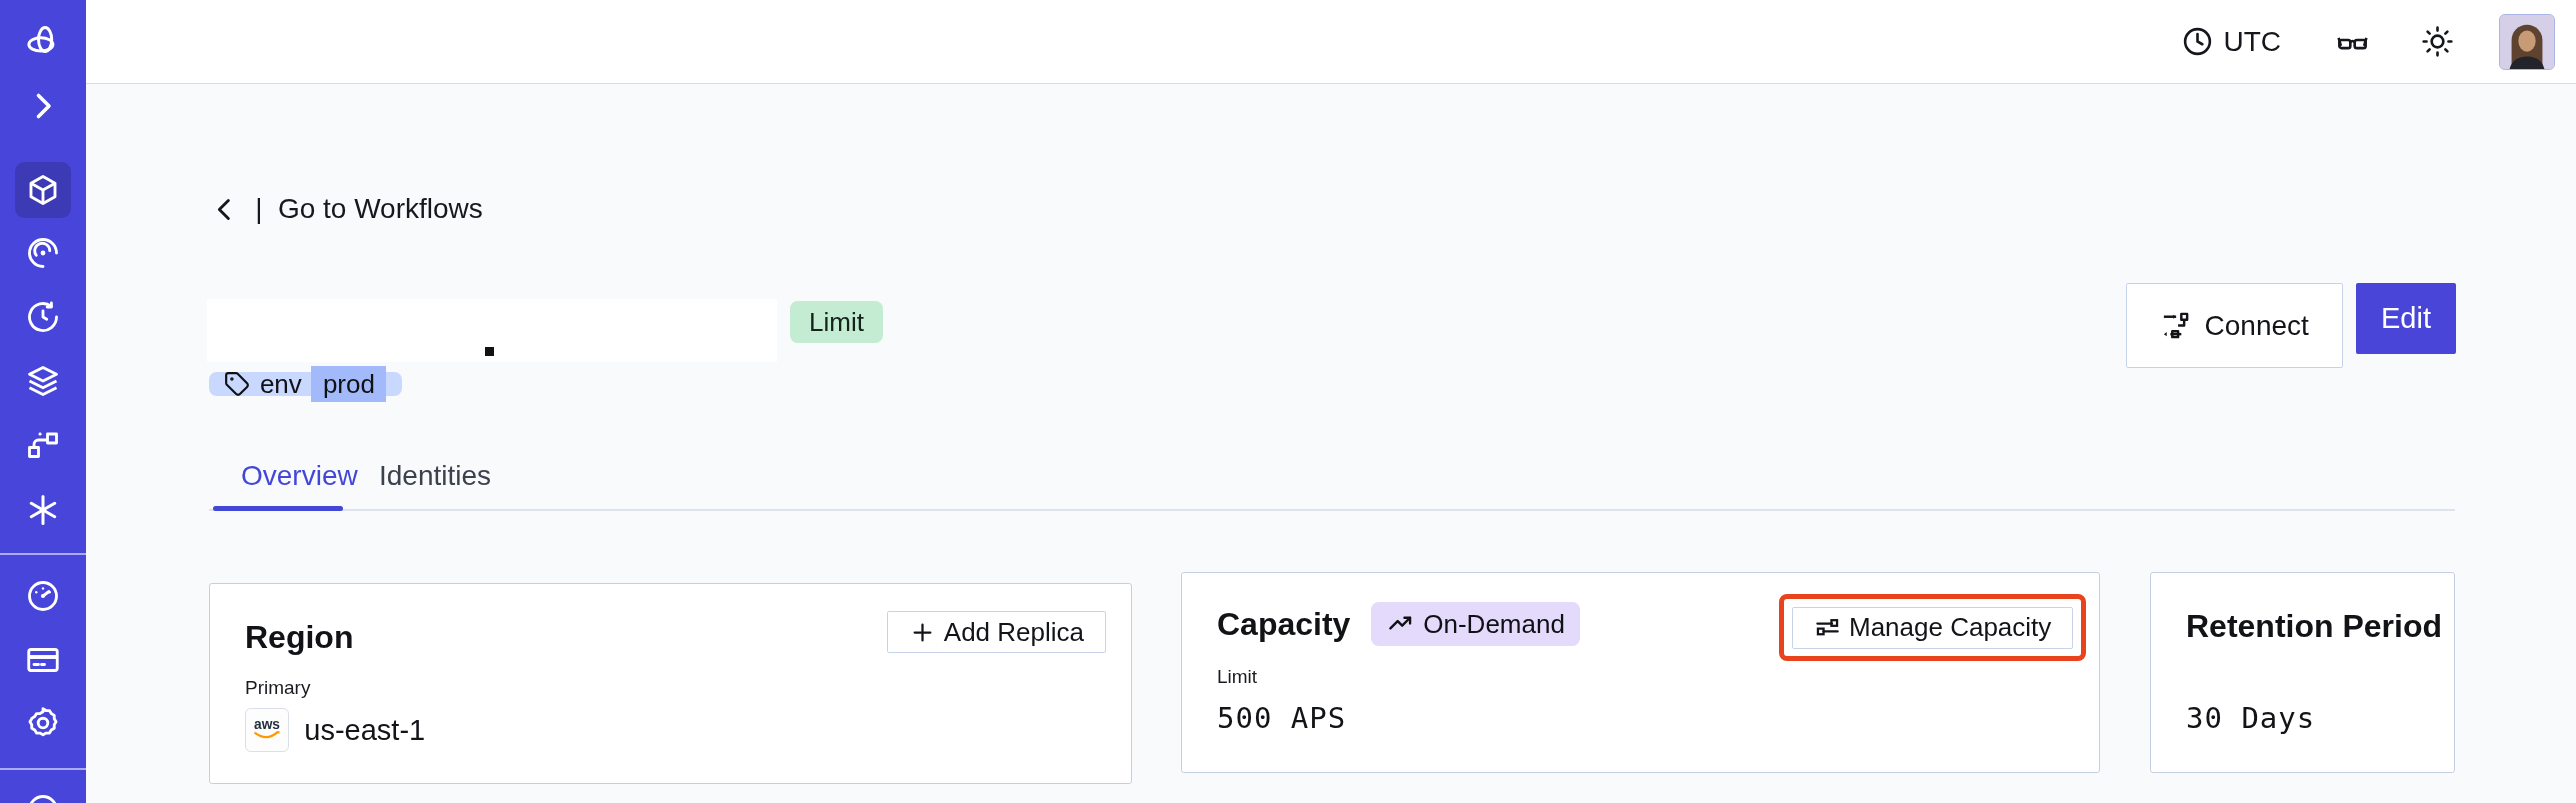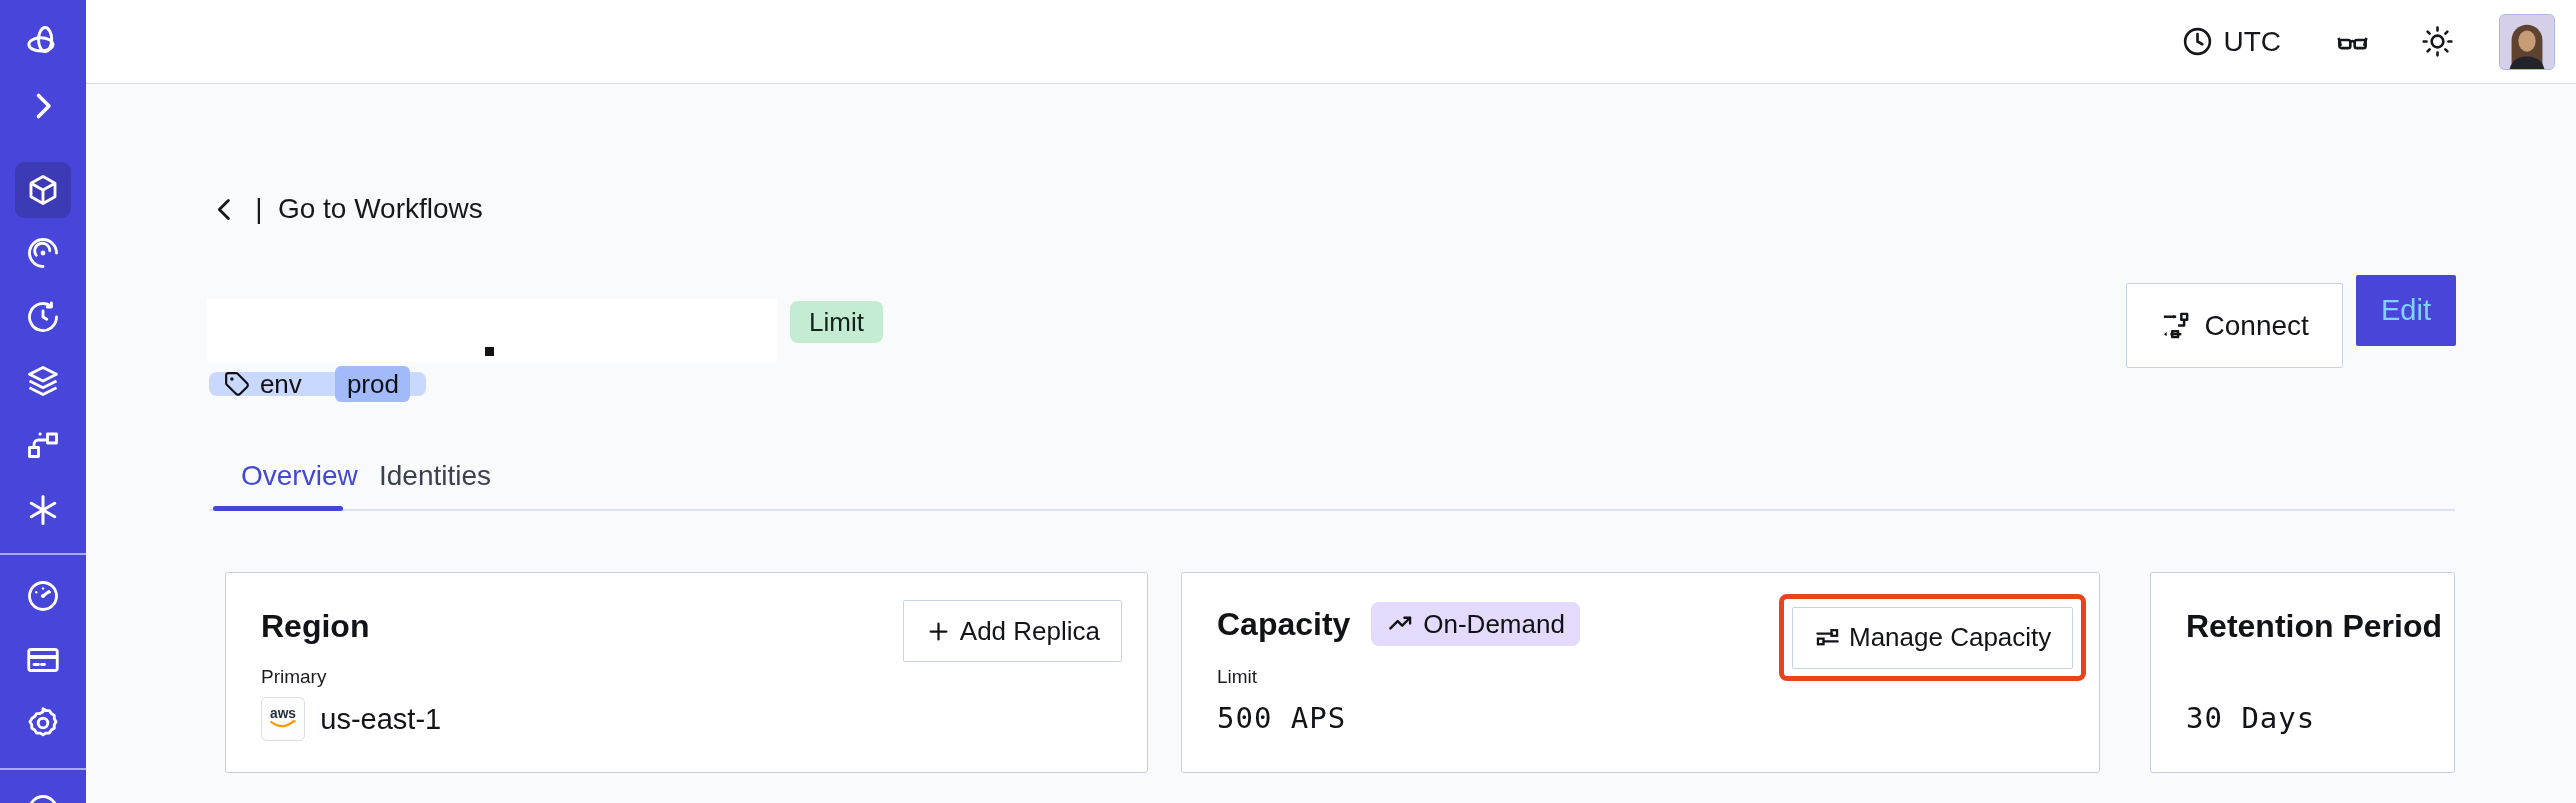--- a/index.html
+++ b/index.html
@@ -31,36 +31,36 @@
   .back-row .sep { color:#17181d; font-weight:400; }
   .back-row span { cursor:pointer; }
   .back-row .sep { cursor:default; }
 
   .title-box { position:absolute; left:121px; top:215px; width:570px; height:63px; background:#ffffff; }
   .title-dot { position:absolute; left:399px; top:263px; width:8.6px; height:8.6px; background:#121212; }
   .badge-active { position:absolute; left:704px; top:217px; height:42px; display:inline-flex; align-items:center; padding:0 19px; background:#c4ecd2; color:#15231b; font-size:26px; border-radius:7.7px; }
 
   .btn-connect { position:absolute; left:2040px; top:199px; width:217px; height:85px; background:#ffffff; border:1.9px solid #c6d2e9; border-radius:1.9px; display:flex; align-items:center; justify-content:center; gap:13.4px; font-size:28px; color:#131418; cursor:pointer; }
   .btn-connect svg { width:31px; height:31px; }
-  .btn-edit { position:absolute; left:2270px; top:191px; width:100px; height:71px; background:#4845d8; color:#7dd3fc; border:none; border-radius:1.9px; font-size:29px; display:flex; align-items:center; justify-content:center; cursor:pointer; font-family:"Liberation Sans", sans-serif; }
+  .btn-edit { position:absolute; left:2270px; top:199px; width:100px; height:71px; background:#4845d8; color:#ffffff; border:none; border-radius:1.9px; font-size:29px; display:flex; align-items:center; justify-content:center; cursor:pointer; font-family:"Liberation Sans", sans-serif; }
 
   .tag-badge { position:absolute; left:123px; top:288px; height:24px; display:inline-flex; align-items:center; gap:9.6px; padding:0 15.3px; background:#c9d8fe; border-radius:7.7px; font-size:26px; color:#101114; }
   .tag-badge svg { width:26px; height:26px; }
-  .tag-chip { background:#a2baf9; border-radius:6px; padding:2.9px 11.5px;margin-left:24px; }
+  .tag-chip { background:#a2baf9; border-radius:0; padding:2.9px 11.5px; }
 
   .tab { position:absolute; top:376px; font-size:28px; cursor:pointer; }
   .tab-active { color:#4347d6; font-weight:500;margin-left:19px; }
   .tab-idle { color:#3c414e; }
   .tab-indicator { position:absolute; left:127px; top:422px; width:130px; height:4.8px; background:#4347d6; border-radius:2.9px; }
   .tab-line { position:absolute; left:123px; top:425px; width:2246px; height:1.9px; background:#dce3ed; }
 
   .card { position:absolute; top:488px; height:201px; background:#ffffff; border:1.9px solid #c4cfe4; border-radius:2.9px; }
   .card-title { position:absolute; left:35px; top:35px; font-size:32px; font-weight:600; color:#121317; white-space:nowrap; }
   .card-label { position:absolute; left:35px; top:93px; font-size:19px; color:#1b1c21; }
-  .card-action { position:absolute; right:25px; top:27px; height:62px; display:inline-flex; align-items:center; gap:8px; padding:7px 21px; background:#ffffff; border:1.9px solid #c8d3e9; border-radius:1.9px; font-size:26px; color:#131418; cursor:pointer; white-space:nowrap; }
+  .card-action { position:absolute; right:25px; top:27px; height:42px; display:inline-flex; align-items:center; gap:8px; padding:7px 21px; background:#ffffff; border:1.9px solid #c8d3e9; border-radius:1.9px; font-size:26px; color:#131418; cursor:pointer; white-space:nowrap; }
   .card-action svg { width:27px; height:27px; }
 
   .cap-header { position:absolute; left:35px; top:29px; display:flex; align-items:center; gap:21px; }
   .cap-header .t { font-size:32px; font-weight:600; color:#121317; }
   .badge-ondemand { height:44px; display:inline-flex; align-items:center; gap:9.6px; padding:0 15.3px; background:#e3dafc; border-radius:7.7px; font-size:26px; color:#101114; }
   .badge-ondemand svg { width:27px; height:27px; }
 
   .annotate-red { position:absolute; right:13px; top:21px; border:5.8px solid #e8431d; border-radius:8px; padding:7.7px; }
   .annotate-red .card-action { position:static; }
 
@@ -231,21 +231,21 @@
         </svg>
       <span>env</span>
       <span class="tag-chip">prod</span>
     </div>
 
     <div class="tab tab-active" style="left:136px;">Overview</div>
     <div class="tab tab-idle" style="left:293px;">Identities</div>
     <div class="tab-line"></div>
     <div class="tab-indicator"></div>
 
-    <section class="card" style="left:139px; width:923px;">
+    <section class="card" style="left:123px; width:923px;margin-top:11px;">
       <div class="card-title">Region</div>
       <button class="card-action">
         <svg viewBox="0 0 24 24" fill="none" stroke="currentColor" stroke-width="2" stroke-linecap="round">
             <path d="M12 5v14M5 12h14"></path>
           </svg>
         <span>Add Replica</span>
       </button>
       <div class="card-label">Primary</div>
       <div class="value-row">
         <span class="aws-chip">

